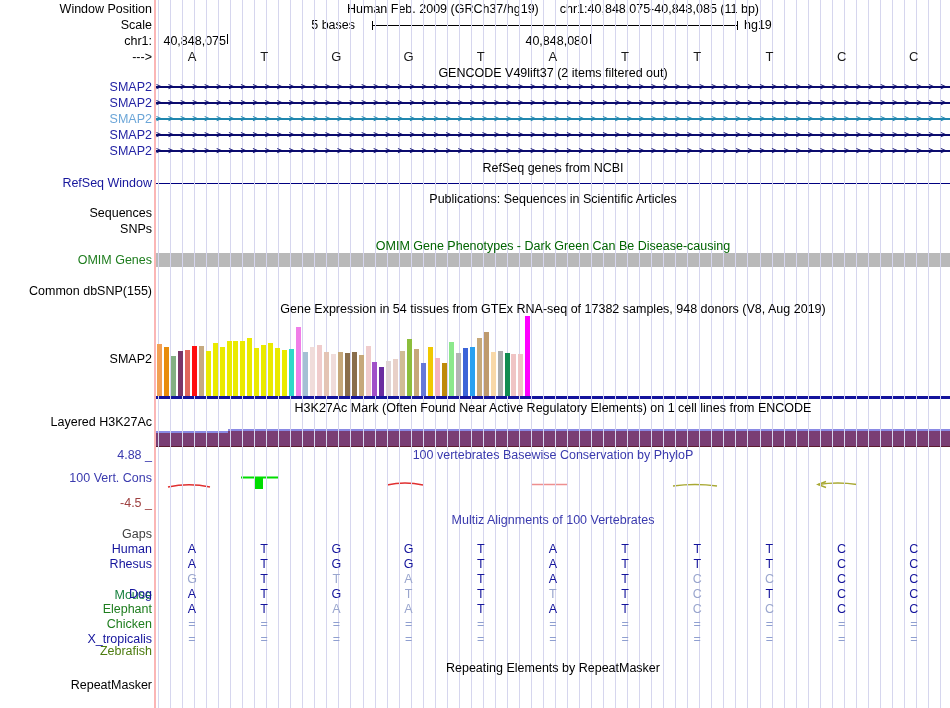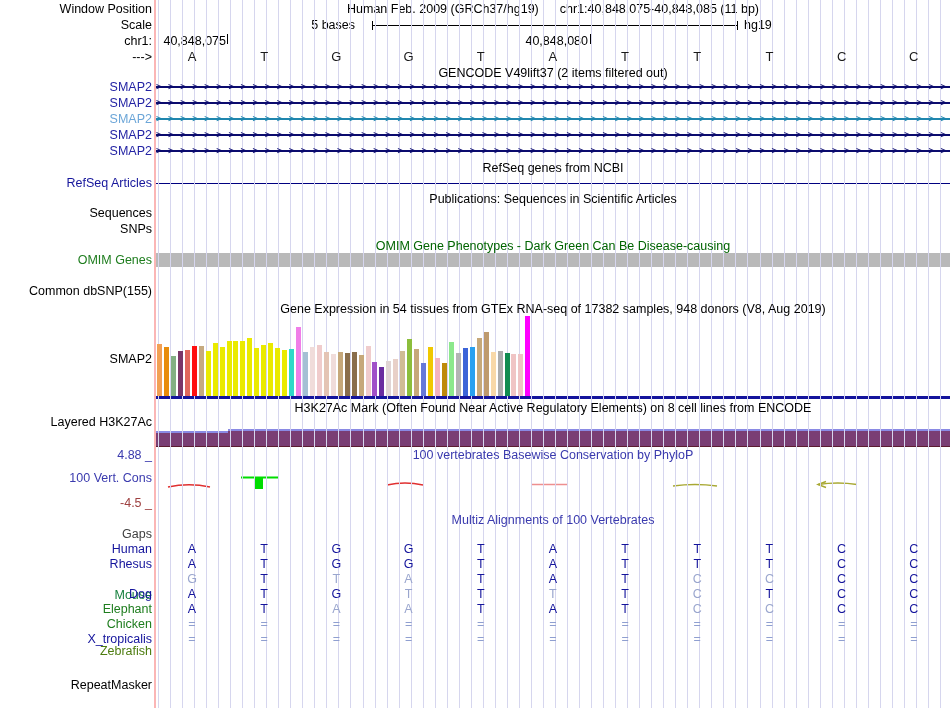--- a/index.html
+++ b/index.html
@@ -129,40 +129,41 @@
     <div class="grid" style="left: 891.83px;"></div>
     <div class="grid" style="left: 903.86px;"></div>
     <div class="grid" style="left: 915.89px;"></div>
     <div class="grid" style="left: 927.92px;"></div>
     <div class="grid" style="left: 939.95px;"></div>
     <div class="pink"></div>
     <div class="llabel" style="top: 2px; color: rgb(0, 0, 0);">Window Position</div>
     <div class="llabel" style="top: 18px; color: rgb(0, 0, 0);">Scale</div>
     <div class="llabel" style="top: 34px; color: rgb(0, 0, 0); margin-left: 28px;">chr1:</div>
     <div class="llabel" style="top: 50px; color: rgb(0, 0, 0);">---&gt;</div>
-    <div class="llabel" style="top: 176px; color: rgb(22, 22, 156);">RefSeq Articles</div>
+    <div class="llabel" style="top: 176px; color: rgb(22, 22, 156);">RefSeq Window</div>
     <div class="llabel" style="top: 206px; color: rgb(0, 0, 0);">Sequences</div>
     <div class="llabel" style="top: 222px; color: rgb(0, 0, 0);">SNPs</div>
     <div class="llabel" style="top: 253px; color: rgb(30, 125, 30);">OMIM Genes</div>
     <div class="llabel" style="top: 284px; color: rgb(0, 0, 0);">Common dbSNP(155)</div>
     <div class="llabel" style="top: 352px; color: rgb(0, 0, 0);">SMAP2</div>
     <div class="llabel" style="top: 415px; color: rgb(0, 0, 0);">Layered H3K27Ac</div>
     <div class="llabel" style="top: 448px; color: rgb(58, 58, 174);">4.88 _</div>
     <div class="llabel" style="top: 471px; color: rgb(58, 58, 174);">100 Vert. Cons</div>
     <div class="llabel" style="top: 496px; color: rgb(158, 64, 64);">-4.5 _</div>
     <div class="llabel" style="top: 527px; color: #404040;">Gaps</div>
     <div class="llabel" style="top: 678px; color: rgb(0, 0, 0);">RepeatMasker</div>
     <div class="ctitle" style="top: 66px; color: rgb(0, 0, 0);">GENCODE V49lift37 (2 items filtered out)</div>
     <div class="ctitle" style="top: 192px; color: rgb(0, 0, 0);">Publications: Sequences in Scientific Articles</div>
     <div class="ctitle" style="top: 161px; color: rgb(0, 0, 0);">RefSeq genes from NCBI</div>
     <div class="ctitle" style="top: 239px; color: rgb(0, 100, 0);">OMIM Gene Phenotypes - Dark Green Can Be Disease-causing</div>
     <div class="ctitle" style="top: 302px; color: rgb(0, 0, 0);">Gene Expression in 54 tissues from GTEx RNA-seq of 17382 samples, 948 donors (V8, Aug 2019)</div>
-    <div class="ctitle" style="top: 401px; color: rgb(0, 0, 0);">H3K27Ac Mark (Often Found Near Active Regulatory Elements) on 8 cell lines from ENCODE</div>
+    <div class="ctitle" style="top: 401px; color: rgb(0, 0, 0);">H3K27Ac Mark (Often Found Near Active Regulatory Elements) on 1 cell lines from ENCODE</div>
     <div class="ctitle" style="top: 448px; color: rgb(58, 58, 174);">100 vertebrates Basewise Conservation by PhyloP</div>
     <div class="ctitle" style="top: 513px; color: rgb(58, 58, 174);">Multiz Alignments of 100 Vertebrates</div>
+    <div class="ctitle" style="top: 661px; color: rgb(0, 0, 0);">Repeating Elements by RepeatMasker</div>
     <div class="base" style="left: 156px;">A</div>
     <div class="base" style="left: 228.18px;">T</div>
     <div class="base" style="left: 300.36px;">G</div>
     <div class="base" style="left: 372.54px;">G</div>
     <div class="base" style="left: 444.72px;">T</div>
     <div class="base" style="left: 516.9px;">A</div>
     <div class="base" style="left: 589.08px;">T</div>
     <div class="base" style="left: 661.26px;">T</div>
     <div class="base" style="left: 733.44px;">T</div>
     <div class="base" style="left: 805.62px;">C</div>

